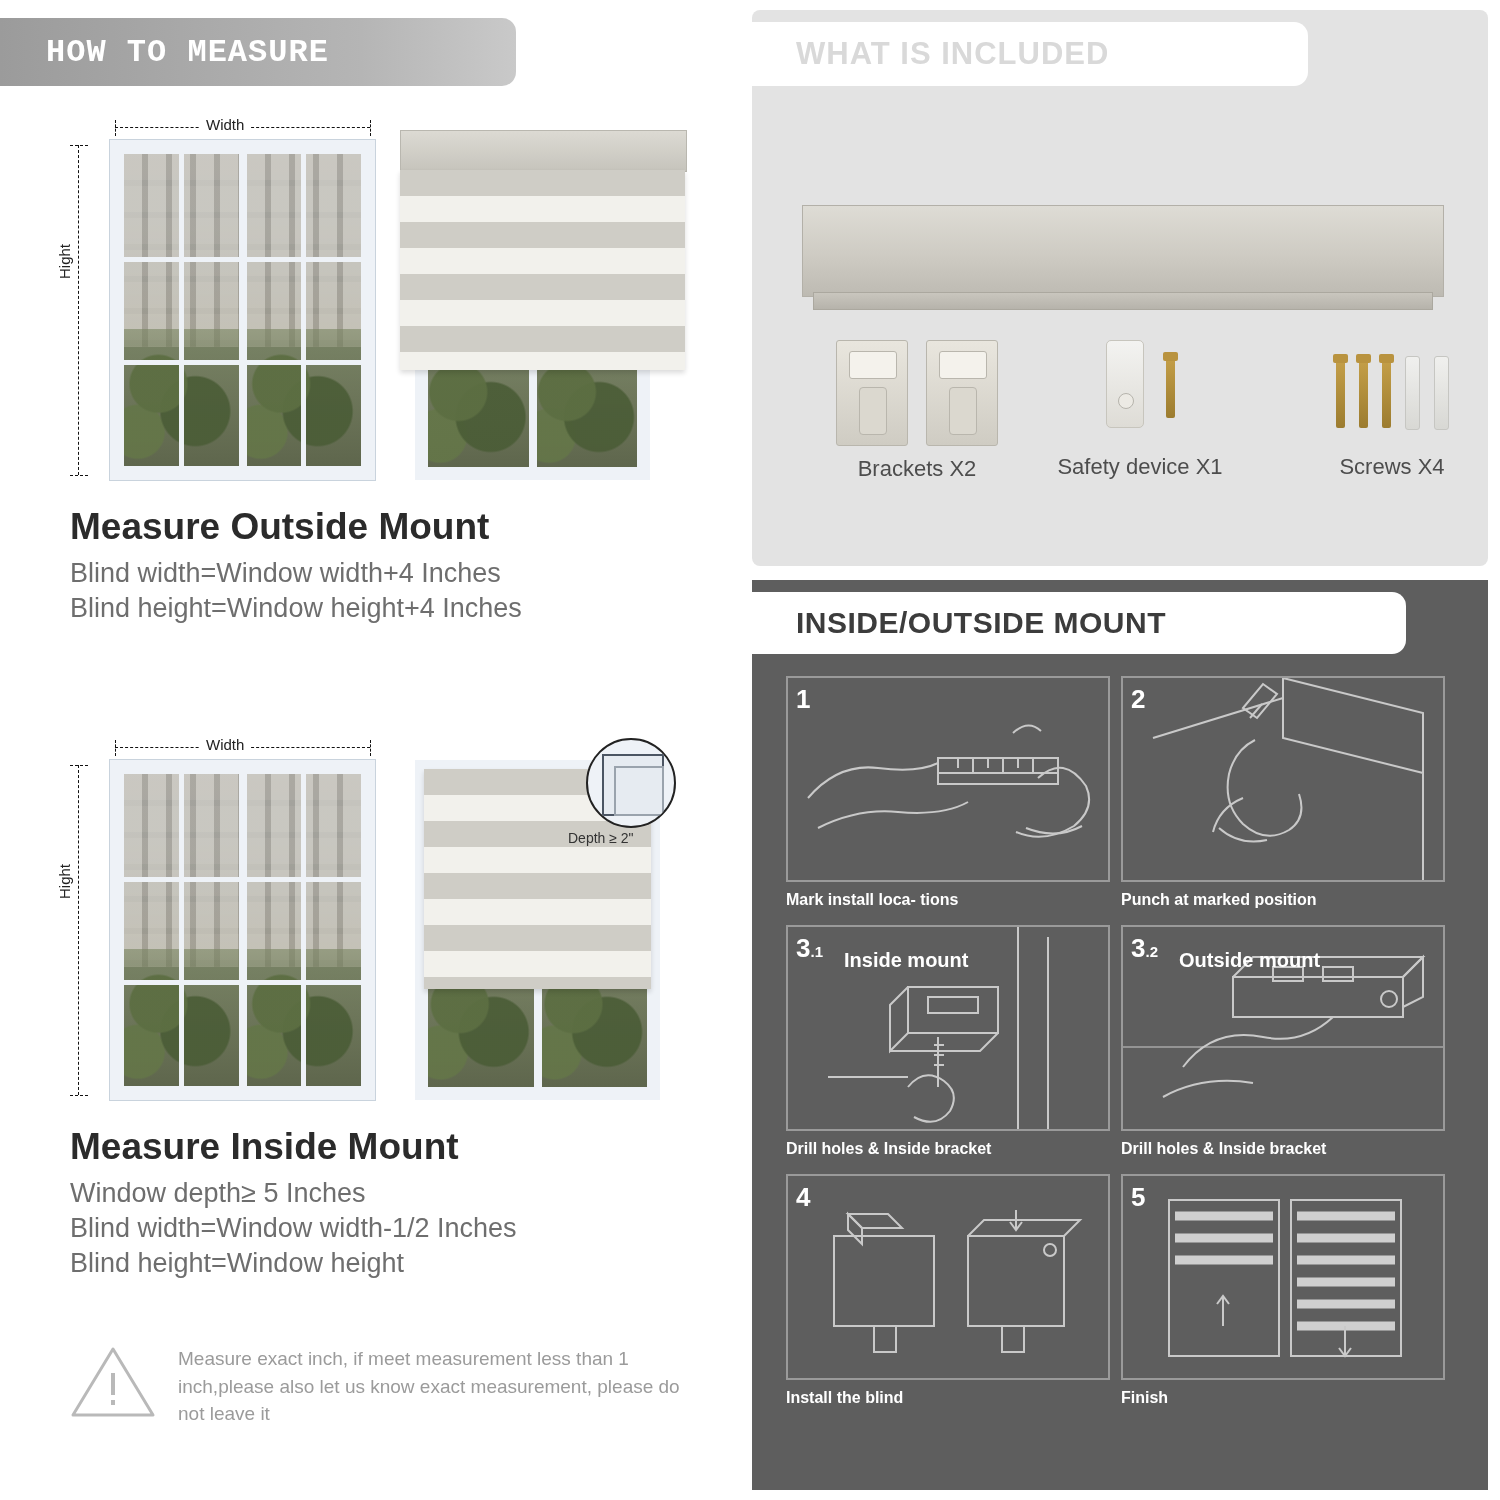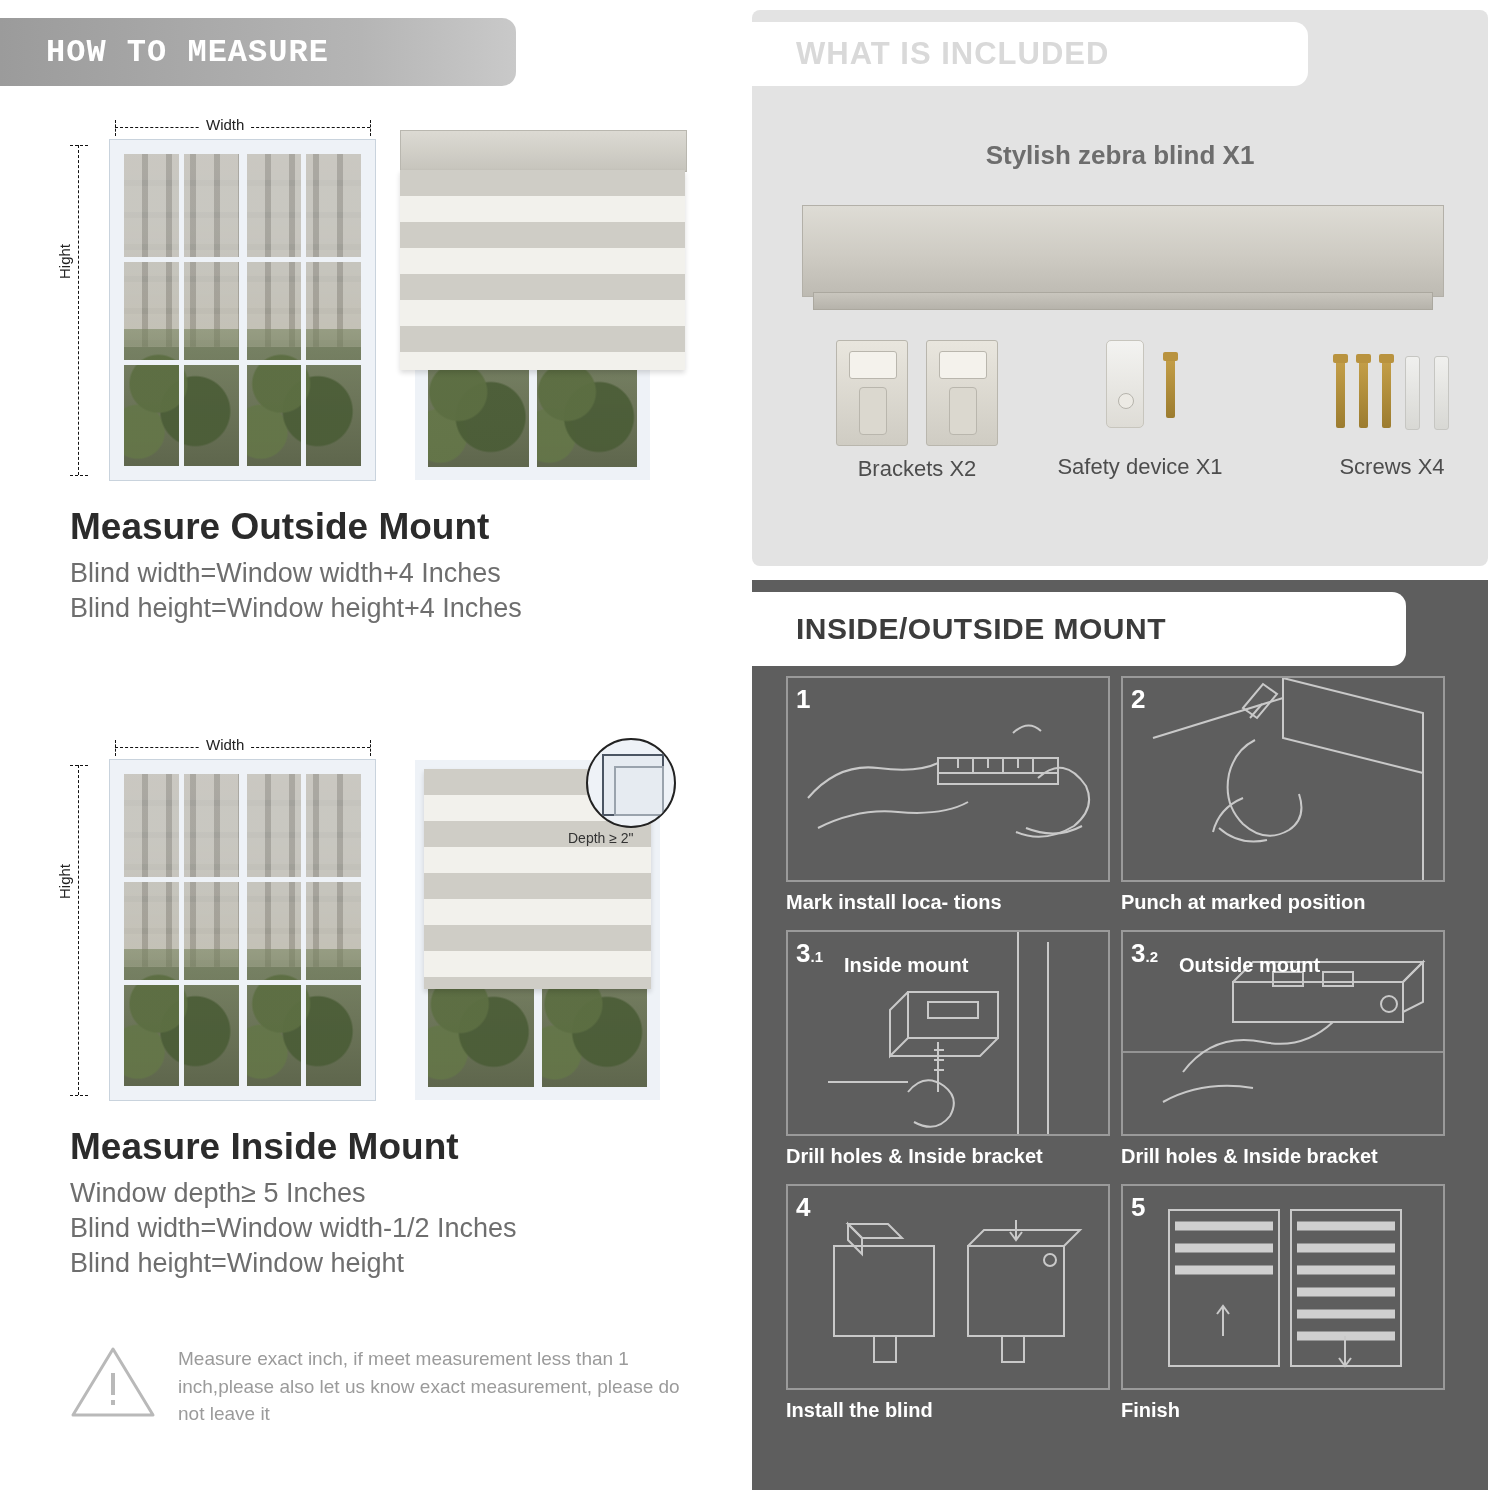--- a/index.html
+++ b/index.html
@@ -166,41 +166,41 @@
   .anchor{
     width:13px;height:72px;background:linear-gradient(180deg,#f0f0ee,#d8d8d4);
     display:inline-block;border-radius:3px;border:1px solid #c6c6c2;
   }
 
   
   .mount-panel{
     position:absolute;left:12px;top:580px;width:736px;height:910px;background:#5e5e5e;
   }
   .mount-pill{
-    position:absolute;left:0;top:12px;width:610px;height:74px;background:#fff;
+    position:absolute;left:0;top:12px;width:610px;height:62px;background:#fff;
     border-radius:0 14px 14px 0;display:flex;align-items:center;padding-left:44px;
     font-size:30px;font-weight:bold;letter-spacing:.5px;color:#3c3c3c;
   }
   .steps{
     position:absolute;left:34px;top:96px;width:670px;
     display:grid;grid-template-columns:335px 335px;grid-auto-rows:auto;
   }
   .step{padding:0 14px 16px 0;}
   .step .frame{
     position:relative;width:320px;height:202px;border:2px solid #9a9a9a;
     background:#5e5e5e;overflow:hidden;
   }
   .step .num{
     position:absolute;left:8px;top:6px;color:#fff;font-size:26px;font-weight:bold;z-index:3;
   }
   .step .num small{font-size:15px;}
   .step .inline-title{
     position:absolute;left:56px;top:10px;color:#fff;font-size:20px;font-weight:bold;z-index:3;margin-top:12px;
   }
-  .step .cap{color:#fff;font-size:20px;font-weight:bold;margin-top:9px;}
+  .step .cap{color:#fff;font-size:16px;font-weight:bold;margin-top:9px;}
   .sketch{position:absolute;inset:0;}
   .sketch svg{width:100%;height:100%;display:block}
 </style>
 </head>
 <body>
 
 <div class="page">
 
   <div class="left-col">
 
@@ -327,21 +327,20 @@
         </svg>
       </div>
       <p>Measure exact inch, if meet measurement less than 1 inch,please also let us know exact measurement, please do not leave it</p>
     </div>
   </div>
 
   <div class="right-col">
 
     <div class="included-panel">
       <div class="incl-pill">WHAT IS INCLUDED</div>
-      <div class="incl-title">Stylish zebra blind X1</div>
       <div class="rail"></div>
 
       <div class="parts">
 
         <div class="part" style="left:60px;top:0;width:210px;">
           <div style="display:flex;justify-content:center;gap:18px;">
             <span class="bracket"></span>
               <span class="bracket"></span>
           </div>
           <div class="cap">Brackets X2</div>

